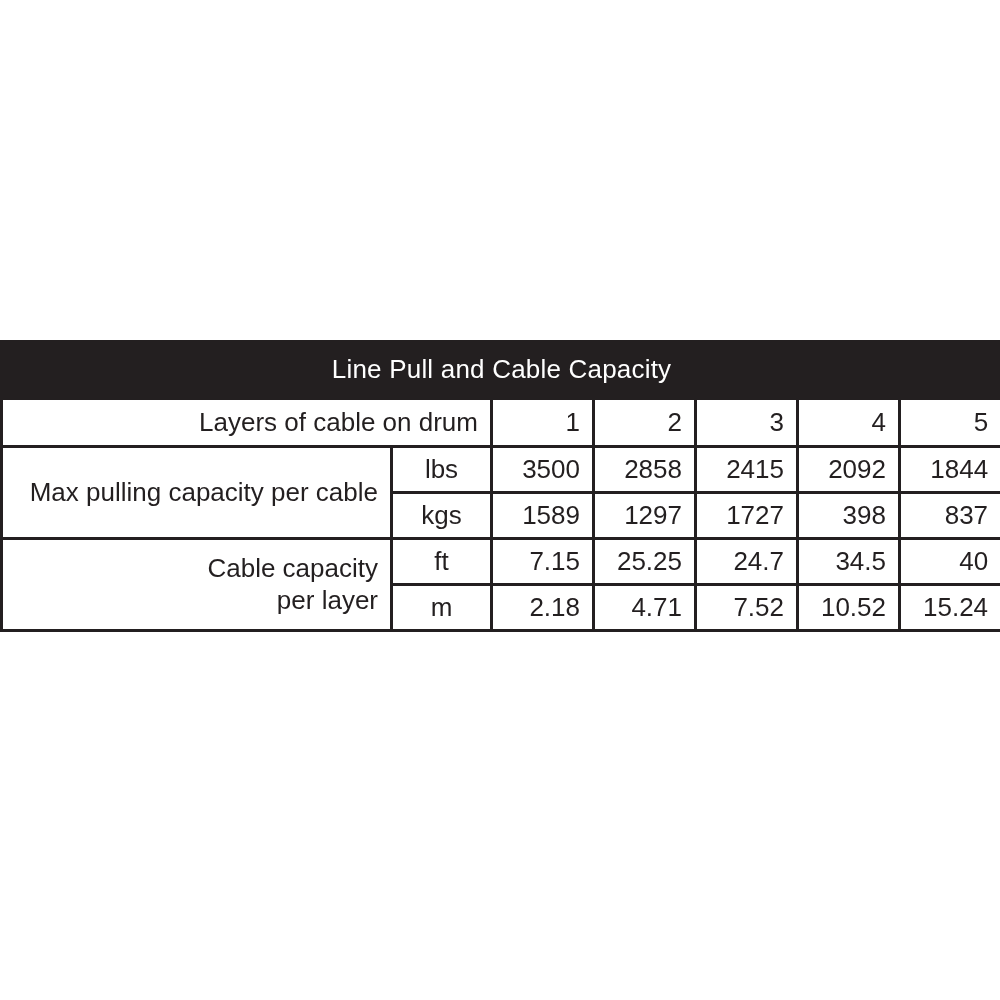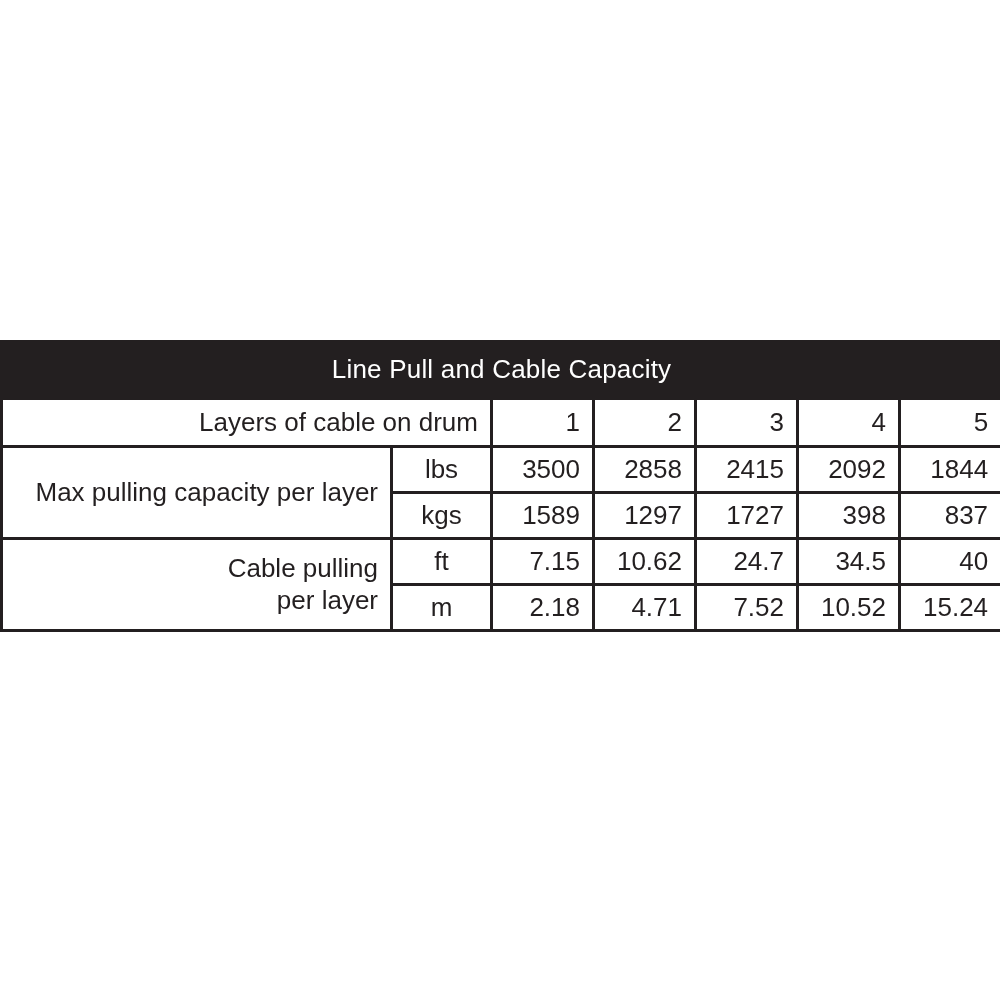--- a/index.html
+++ b/index.html
@@ -97,46 +97,46 @@
           <td class="num">1</td>
           <td class="num">2</td>
           <td class="num">3</td>
           <td class="num">4</td>
           <td class="num">5</td>
         </tr>
 
         <tr>
           <td class="rowhead" rowspan="2">
             <span>Max pulling capacity per</span>
-            <span>layer</span>
+            <span>cable</span>
           </td>
           <td class="unit">lbs</td>
           <td class="num">3500</td>
           <td class="num">2858</td>
           <td class="num">2415</td>
           <td class="num">2092</td>
           <td class="num">1844</td>
         </tr>
         <tr>
           <td class="unit">kgs</td>
           <td class="num">1589</td>
           <td class="num">1297</td>
           <td class="num">1727</td>
           <td class="num">398</td>
           <td class="num">837</td>
         </tr>
 
         <tr>
           <td class="rowhead" rowspan="2">
-            <span>Cable pulling</span>
+            <span>Cable capacity</span>
             <span class="indent2">per layer</span>
           </td>
           <td class="unit">ft</td>
           <td class="num">7.15</td>
-          <td class="num">10.62</td>
+          <td class="num">25.25</td>
           <td class="num">24.7</td>
           <td class="num">34.5</td>
           <td class="num">40</td>
         </tr>
         <tr>
           <td class="unit">m</td>
           <td class="num">2.18</td>
           <td class="num">4.71</td>
           <td class="num">7.52</td>
           <td class="num">10.52</td>

